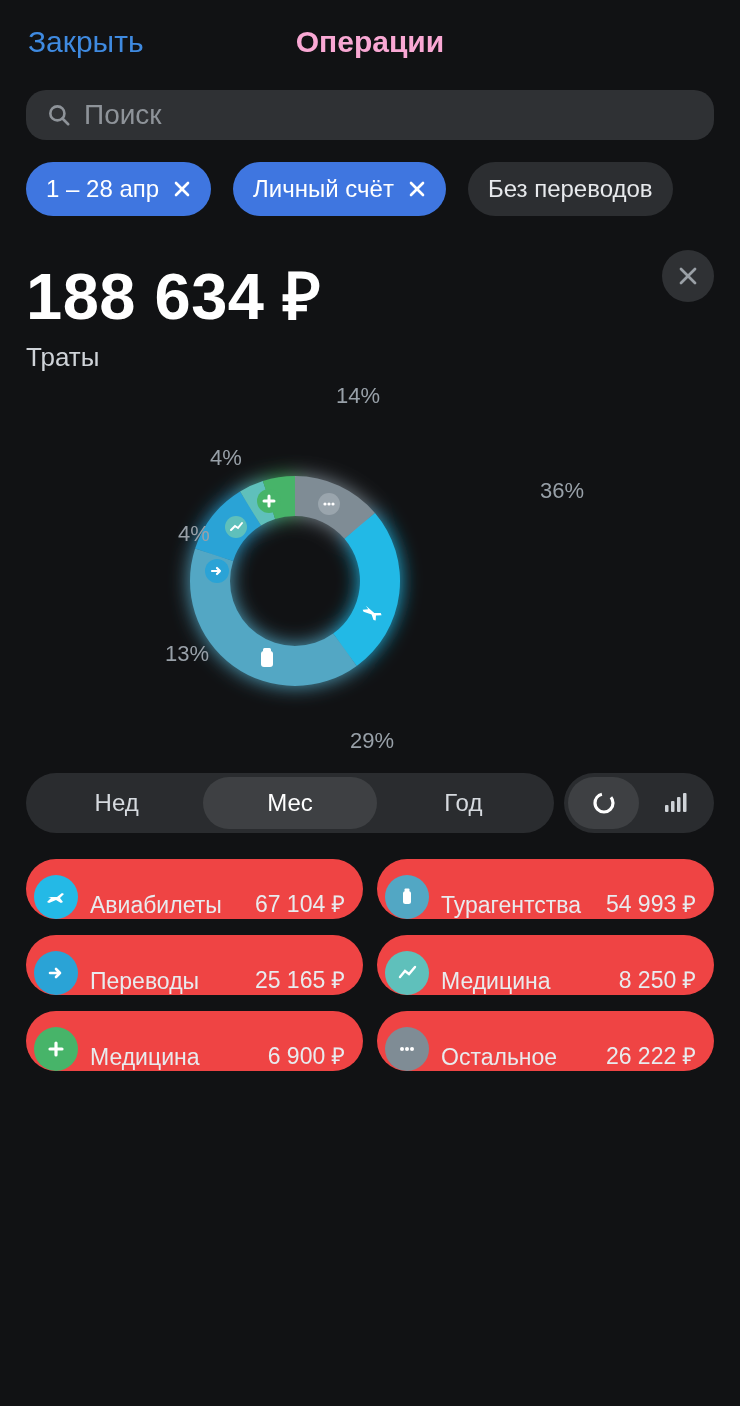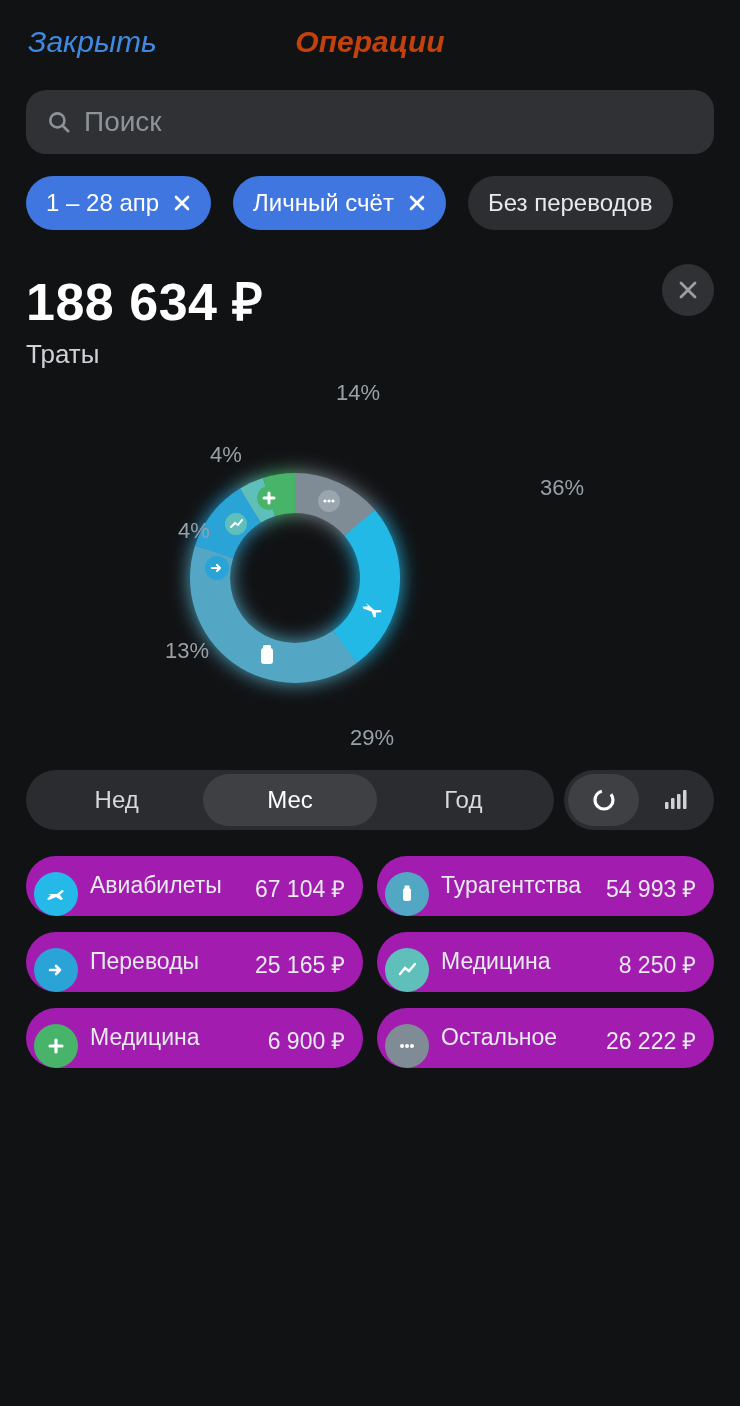--- a/index.html
+++ b/index.html
@@ -1,59 +1,59 @@
 <!DOCTYPE html>
 <html><head>
 <meta charset="utf-8">
 <style>
   * { box-sizing: border-box; margin: 0; padding: 0; }
   html, body { width: 740px; height: 1406px; background: #111214; color: #fff; font-family: -apple-system, "Helvetica Neue", Arial, sans-serif; }
   body { padding: 12px 0 0 0; overflow: hidden; }
 
   
-  .header { position: relative; height: 60px; display: flex; align-items: center; justify-content: center; font-style: italic; }
+  .header { position: relative; height: 60px; display: flex; align-items: center; justify-content: center; }
   .close-link { position: absolute; left: 28px; top: 50%; transform: translateY(-50%); color: #3f8ae0; font-size: 30px; }
-  .title { font-size: 30px; font-weight: 600; color: #c2410c; }
-
-  
-  .search { margin: 18px 26px 0 26px; background: #2f3134; border-radius: 20px; height: 64px; display: flex; align-items: center; padding: 0 20px; color: #8e9399; }
+  .title { font-size: 30px; font-weight: 600; color: #f9a8d4; }
+
+  
+  .search { margin: 18px 26px 0 26px; background: #2f3134; border-radius: 20px; height: 50px; display: flex; align-items: center; padding: 0 20px; color: #8e9399; }
   .search svg { flex: 0 0 auto; }
   .search input { flex: 1; border: 0; background: transparent; outline: none; color: #fff; font-size: 28px; margin-left: 12px; }
   .search input::placeholder { color: #8e9399; }
 
   
   .chips { display: flex; gap: 22px; padding: 22px 26px 0 26px; overflow: hidden; white-space: nowrap; }
   .chip { display: inline-flex; align-items: center; height: 54px; border-radius: 30px; padding: 0 20px; font-size: 24px; font-weight: 500; }
   .chip.blue { background: #3f76e0; color: #fff; }
   .chip.gray { background: #2c2e31; color: #e7e9ec; }
   .chip .x { margin-left: 14px; display: inline-flex; }
 
   
   .total-row { display: flex; align-items: flex-start; justify-content: space-between; padding: 34px 26px 0 26px; }
-  .total-amount { font-size: 52px; font-weight: 800; letter-spacing: .5px; }
+  .total-amount { font-size: 65px; font-weight: 800; letter-spacing: .5px; }
   .total-sub { font-size: 26px; color: #cfd3d8; margin-top: 4px; }
   .pie-close { width: 52px; height: 52px; border-radius: 50%; background: #2f3134; display: flex; align-items: center; justify-content: center; }
 
   
   .donut-wrap { position: relative; width: 590px; height: 400px; }
   .donut { position: absolute; left: 50%; top: 52%; transform: translate(-50%, -50%); }
   .pct { position: absolute; color: #98a0a8; font-size: 22px; }
 
   
   .controls { display: flex; align-items: center; gap: 10px; padding: 0 26px; }
   .period { display: flex; background: #2a2c2f; border-radius: 34px; height: 60px; padding: 4px; flex: 1; }
   .period .seg { flex: 1; display: flex; align-items: center; justify-content: center; font-size: 24px; color: #d6dadf; border-radius: 30px; }
   .period .seg.active { background: #3e4043; color: #fff; }
   .view-toggle { background: #2a2c2f; border-radius: 34px; height: 60px; width: 150px; display: flex; align-items: center; padding: 4px; }
   .view-toggle .seg { flex: 1; height: 100%; display: flex; align-items: center; justify-content: center; border-radius: 30px; }
   .view-toggle .seg.active { background: #3e4043; }
 
   
   .cats { display: grid; grid-template-columns: 1fr 1fr; gap: 16px 14px; padding: 26px 26px 0 26px; }
-  .cat { background: #a21caf; border-radius: 34px; height: 60px; display: flex; align-items: flex-start; padding: 16px 18px 0 8px; overflow: hidden; }
+  .cat { background: #ef4444; border-radius: 34px; height: 60px; display: flex; align-items: flex-end; padding: 16px 18px 0 8px; overflow: hidden; }
   .cat .ic { width: 44px; height: 44px; border-radius: 50%; display: flex; align-items: center; justify-content: center; flex: 0 0 44px; }
   .cat .nm { margin-left: 12px; font-size: 23px; color: #e8ebee; white-space: nowrap; overflow: hidden; text-overflow: clip; flex: 1; }
   .cat .amt { font-size: 23px; color: #e8ebee; white-space: nowrap; margin-left: 4px; }
 
   .ic-plane   { background:#24b9e6; }
   .ic-jar     { background:#52a7c4; }
   .ic-arrow   { background:#2aa3d6; }
   .ic-chart   { background:#5fc0bb; }
   .ic-plus    { background:#47b469; }
   .ic-dots    { background:#7f8c95; }

